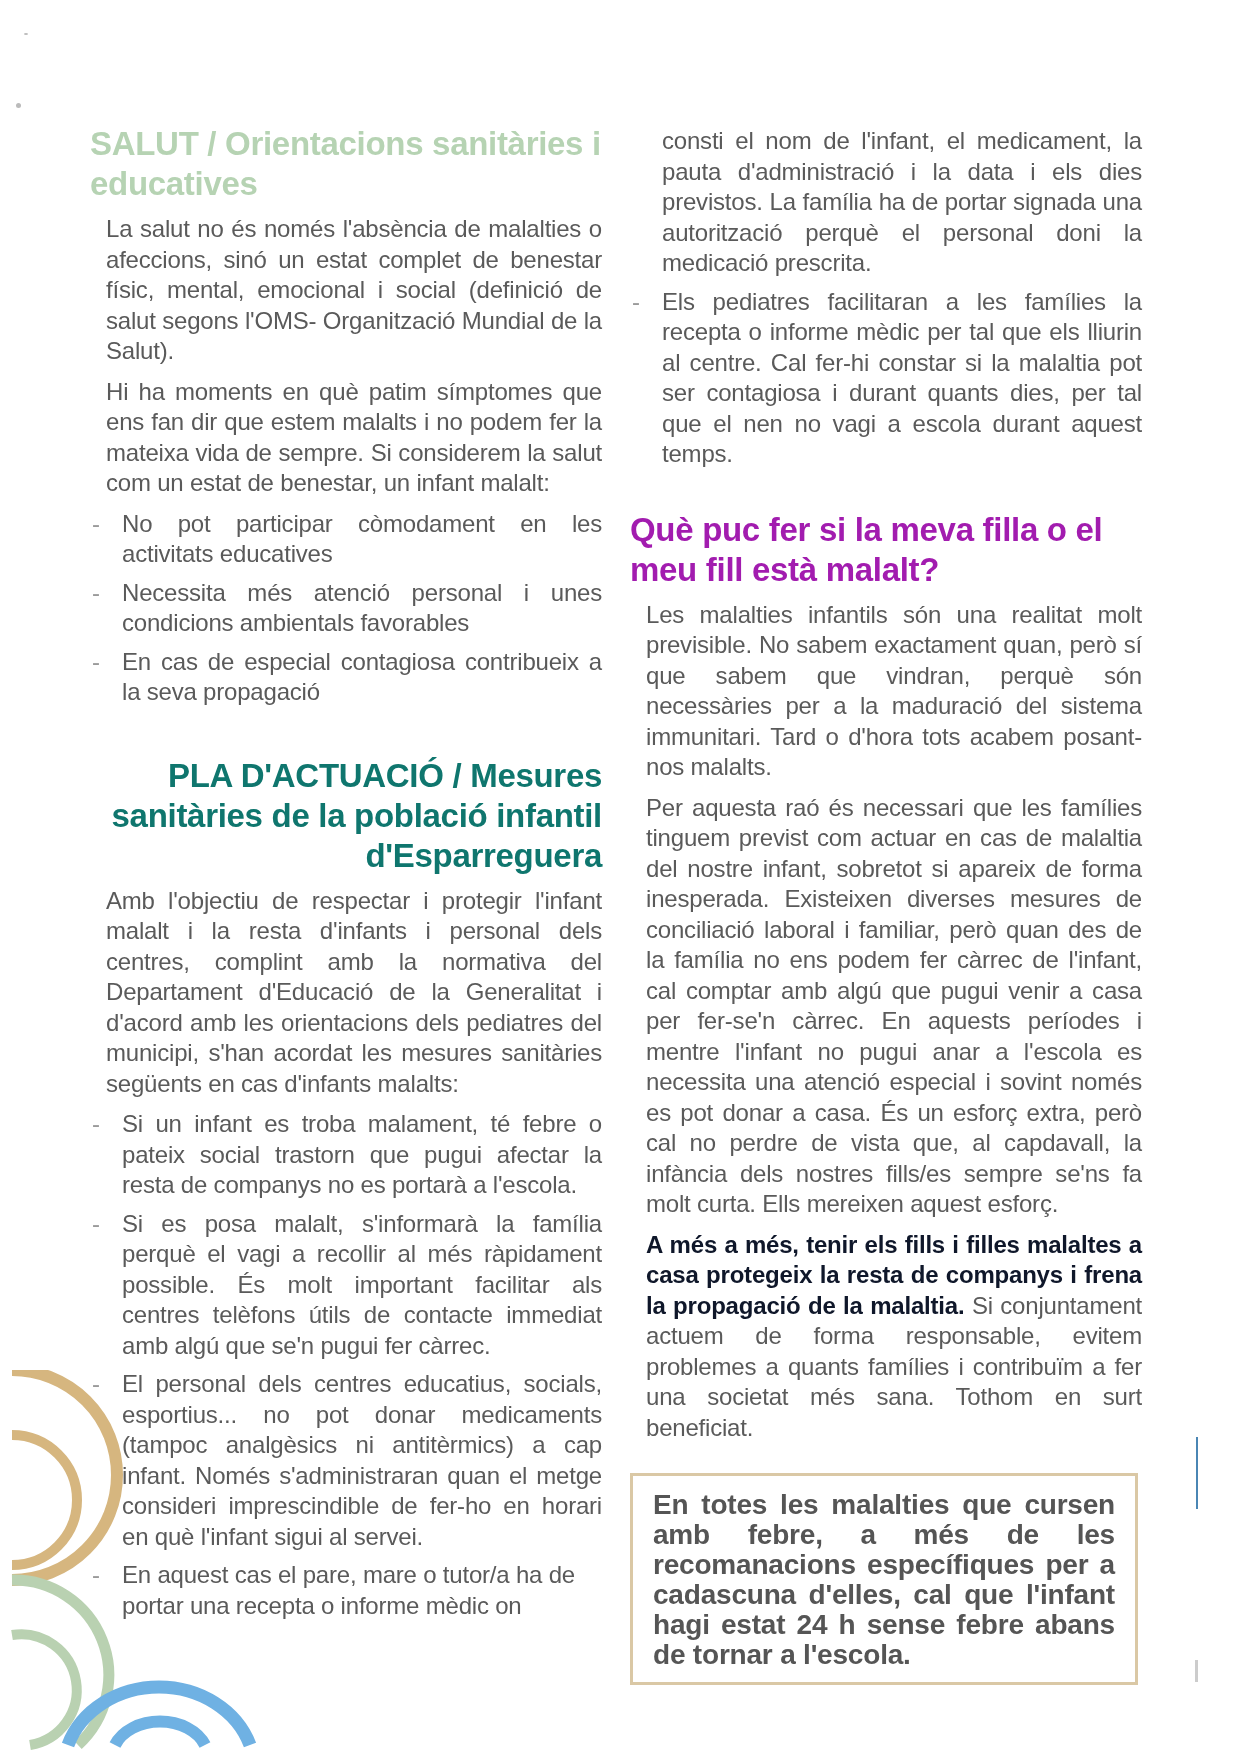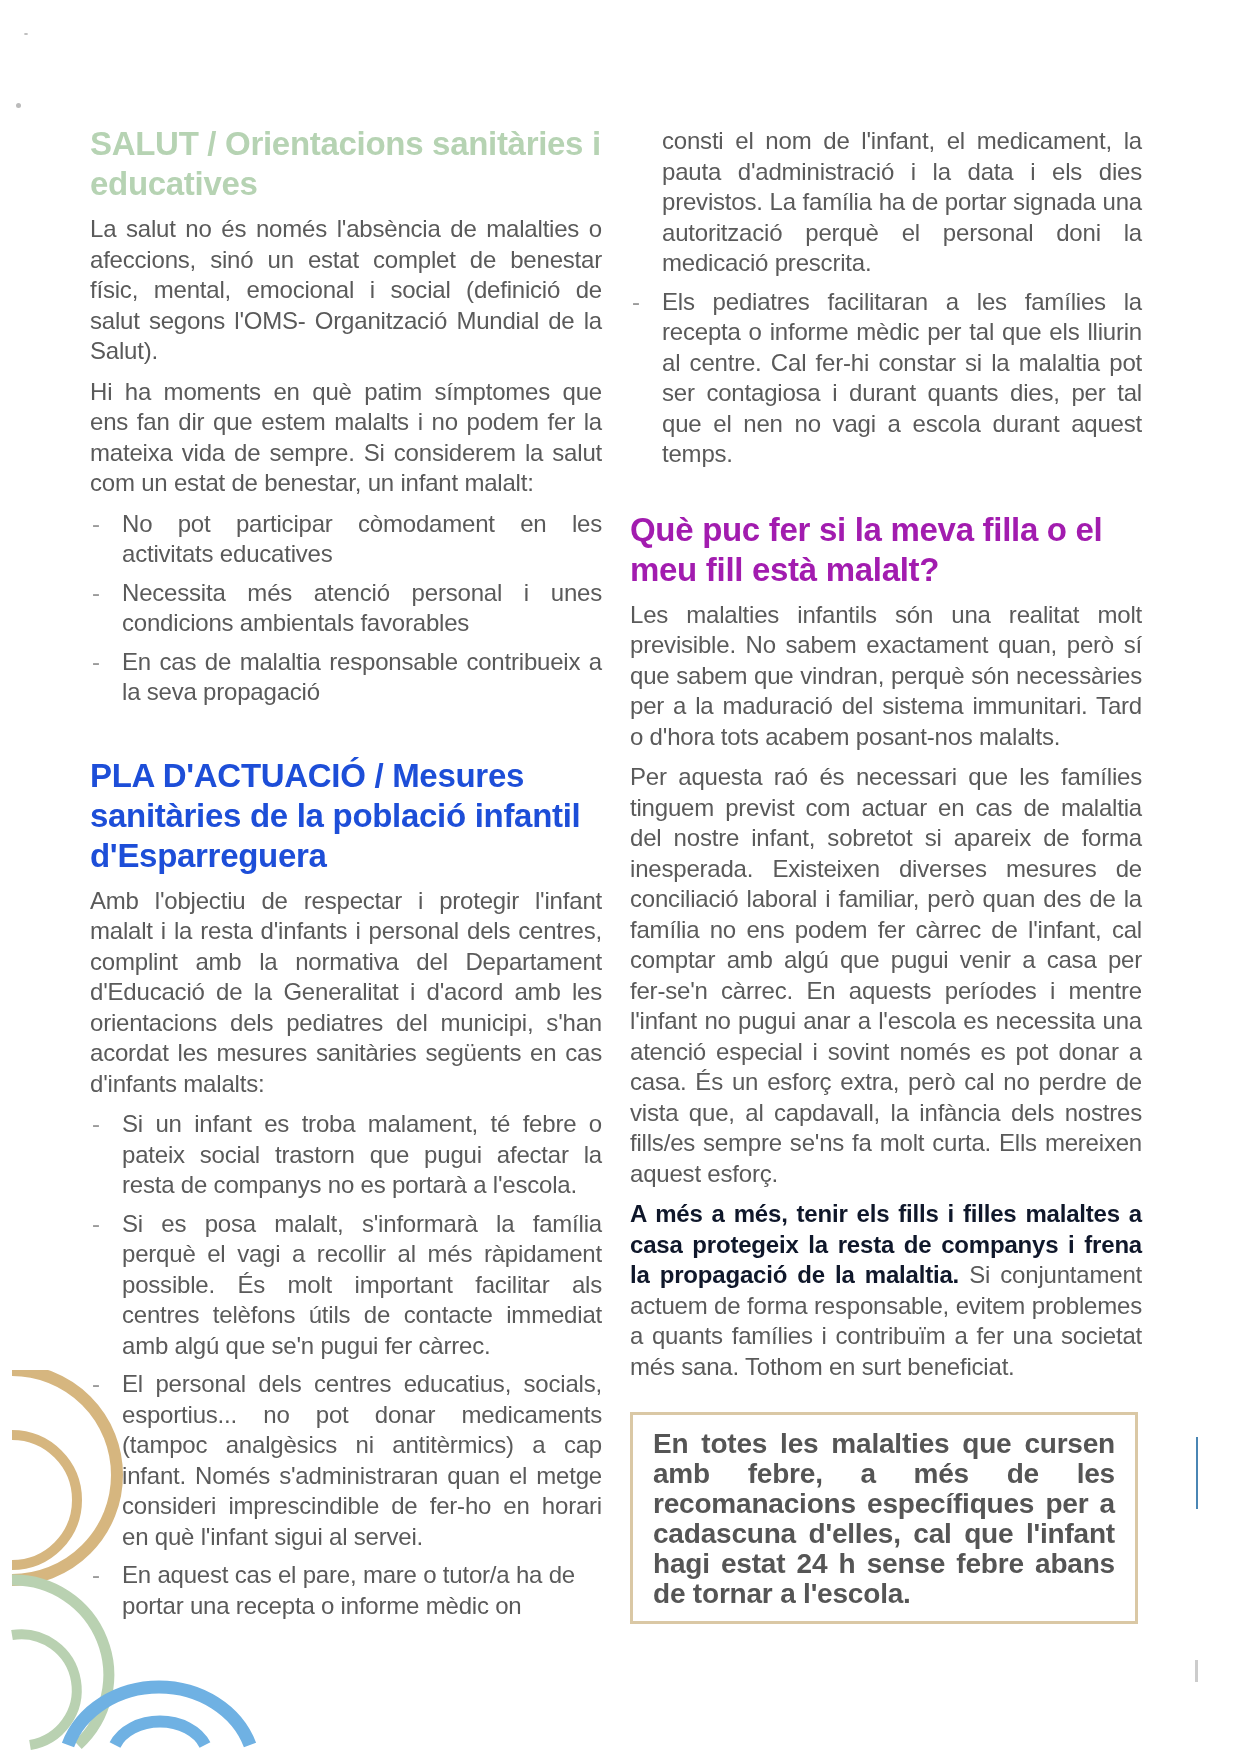--- a/index.html
+++ b/index.html
@@ -10,25 +10,25 @@
     .col { position: absolute; top: 124px; }
     .col-left { left: 90px; width: 512px; }
     .col-right { left: 630px; width: 512px; }
 
     h2 {
       font-family: "Liberation Sans", sans-serif;
       font-weight: bold; font-size: 33px; line-height: 40px; margin: 0 0 10px 0;
       letter-spacing: -0.3px;
     }
     .h-green { color: #b6d3b3; }
-    .h-pink { color: #1d4ed8; }
+    .h-pink { color: #0f766e; text-align: right; }
     .h-tan { color: #a21caf; }
 
     p {
-      margin: 0 0 10px 0; font-size: 24px; line-height: 30.5px;
+      margin: 0 0 10px 16px; font-size: 24px; line-height: 30.5px;
       text-align: justify; color: #5a5a5a; letter-spacing: -0.2px;
     }
     ul.dash { list-style: none; margin: 0 0 10px 0; padding: 0; }
     ul.dash li {
       position: relative; padding-left: 32px; font-size: 24px; line-height: 30.5px;
       text-align: justify; color: #5a5a5a; margin-bottom: 8px; letter-spacing: -0.2px;
     }
     ul.dash li .bullet {
       position: absolute; left: 2px; top: 0; color: #9a9a9a;
     }
@@ -56,21 +56,21 @@
 <div class="scan-dot" style="left:16px;top:103px;"></div>
 
 <div class="col col-left">
   <section>
     <h2 class="h-green">SALUT / Orientacions sanitàries i educatives</h2>
     <p>La salut no és només l'absència de malalties o afeccions, sinó un estat complet de benestar físic, mental, emocional i social (definició de salut segons l'OMS- Organització Mundial de la Salut).</p>
     <p>Hi ha moments en què patim símptomes que ens fan dir que estem malalts i no podem fer la mateixa vida de sempre. Si considerem la salut com un estat de benestar, un infant malalt:</p>
     <ul class="dash">
       <li><span class="bullet">-</span><span>No pot participar còmodament en les activitats educatives</span></li>
       <li><span class="bullet">-</span><span>Necessita més atenció personal i unes condicions ambientals favorables</span></li>
-      <li><span class="bullet">-</span><span>En cas de malaltia responsable contribueix a la seva propagació</span></li>
+      <li><span class="bullet">-</span><span>En cas de especial contagiosa contribueix a la seva propagació</span></li>
     </ul>
   </section>
 
   <div class="spacer-lg"></div>
 
   <section>
     <h2 class="h-pink">PLA D'ACTUACIÓ / Mesures sanitàries de la població infantil d'Esparreguera</h2>
     <p>Amb l'objectiu de respectar i protegir l'infant malalt i la resta d'infants i personal dels centres, complint amb la normativa del Departament d'Educació de la Generalitat i d'acord amb les orientacions dels pediatres del municipi, s'han acordat les mesures sanitàries següents en cas d'infants malalts:</p>
     <ul class="dash">
       <li><span class="bullet">-</span><span>Si un infant es troba malament, té febre o pateix social trastorn que pugui afectar la resta de companys no es portarà a l'escola.</span></li>

